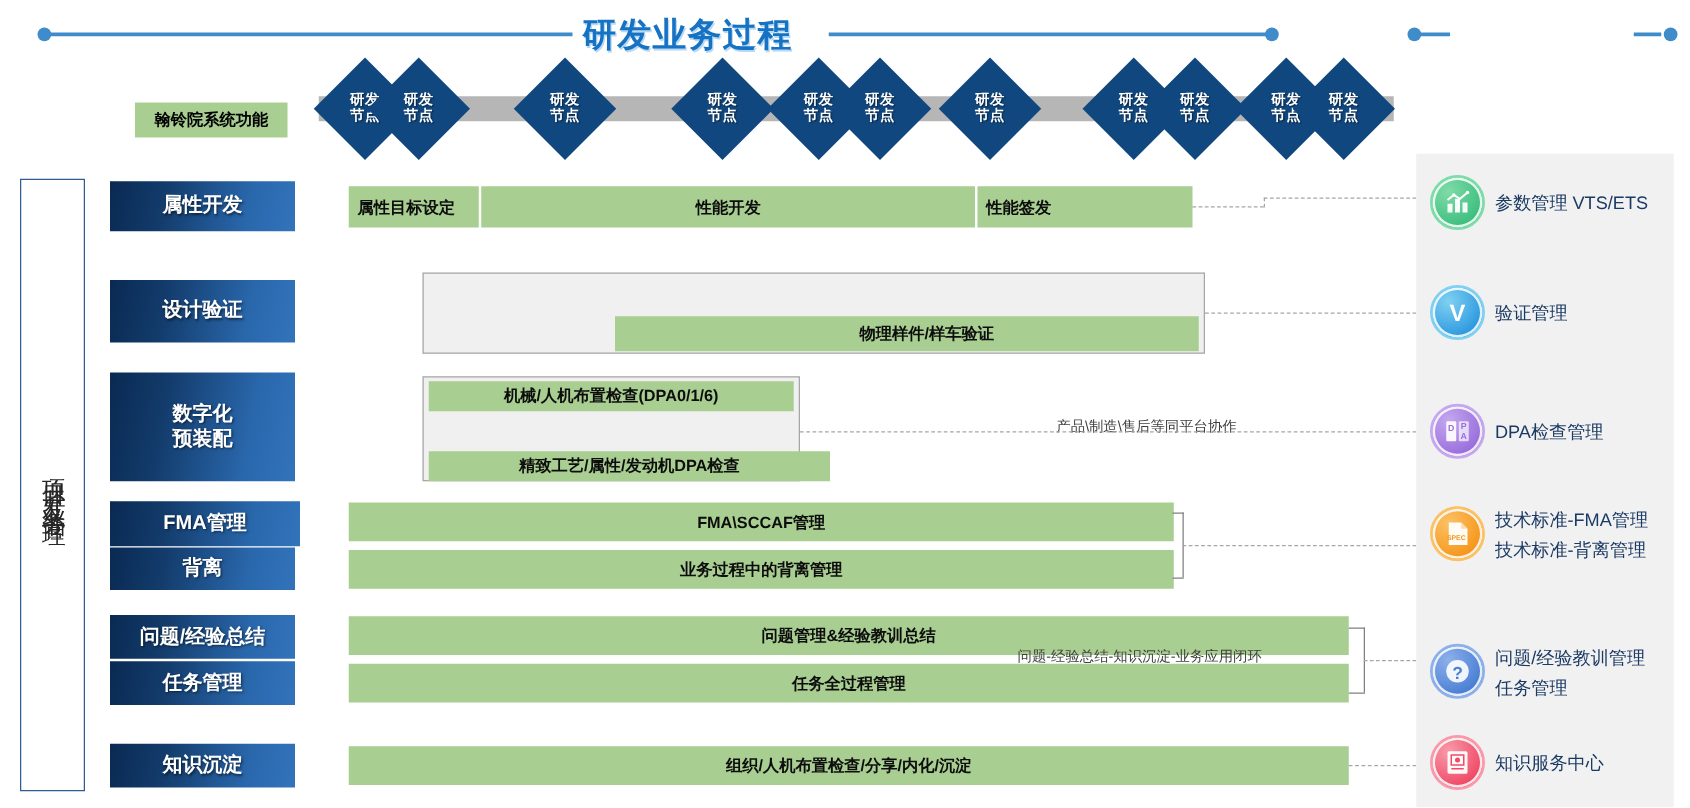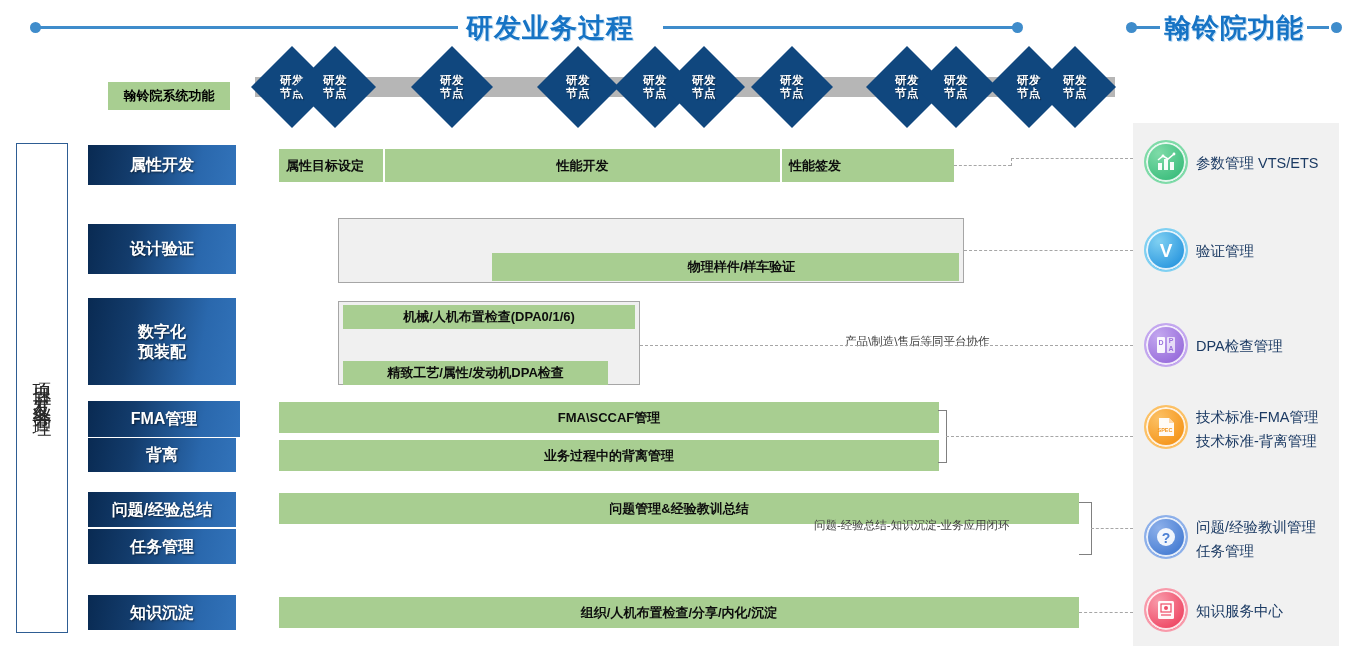--- a/index.html
+++ b/index.html
@@ -99,21 +99,20 @@
 <div class="stage">
 
   <div class="hdr-dot" style="left:30px;  top:22px;"></div>
   <div class="hdr-line" style="left:38px; top:26px; width:420px;"></div>
   <div class="hdr-title" style="left:466px; top:10px;">研发业务过程</div>
   <div class="hdr-line" style="left:663px; top:26px; width:355px;"></div>
   <div class="hdr-dot" style="left:1012px; top:22px;"></div>
 
   <div class="hdr-dot" style="left:1126px; top:22px;"></div>
   <div class="hdr-line" style="left:1134px; top:26px; width:26px;"></div>
-  <div class="hdr-title" style="left:1164px; top:10px;">翰铃院功能</div>
   <div class="hdr-line" style="left:1307px; top:26px; width:22px;"></div>
   <div class="hdr-dot" style="left:1331px; top:22px;"></div>
 
   <div class="tl-bar" style="left:255px; top:77px; width:860px;"></div>
   <div id="nodes">
       <div class="node" style="left: 263px; top: 58px;"></div>
       <div class="node-lbl" style="left: 263px; top: 58px;">
         <div>研发</div>
         <div>节点</div>
       </div>
@@ -200,34 +199,35 @@
   <div class="dash-v" style="left:1011px; top:158px; height:8px;"></div>
   <div class="dash-h" style="left:1011px; top:158px; width:122px;"></div>
 
   <div class="panelbox" style="left:338px; top:218px; width:626px; height:65px;"></div>
   <div class="gbar" style="left:492px; top:253px; width:467px; height:28px;padding-left:32px;">物理样件/样车验证</div>
 
   <div class="dash-h" style="left:964px; top:250px; width:169px;"></div>
 
   <div class="panelbox" style="left:338px; top:301px; width:302px; height:84px;"></div>
   <div class="gbar" style="left:343px; top:305px; width:292px; height:24px;">机械/人机布置检查(DPA0/1/6)</div>
-  <div class="gbar" style="left:343px; top:361px; width:265px; height:24px;">精致工艺/属性/发动机DPA检查</div>
+  <div class="gbar" style="left:343px; top:361px; width:321px; height:24px;">精致工艺/属性/发动机DPA检查</div>
 
   <div class="note" style="left:845px; top:320px;">产品\制造\售后等同平台协作</div>
   <div class="dash-h" style="left:640px; top:345px; width:493px;"></div>
 
   <div class="gbar" style="left:279px; top:402px; width:660px; height:31px;">FMA\SCCAF管理</div>
   <div class="gbar" style="left:279px; top:440px; width:660px; height:31px;">业务过程中的背离管理</div>
 
   <div class="sld-v" style="left:946px; top:410px; height:52px;"></div>
   <div class="sld-h" style="left:938px; top:410px; width:9px;"></div>
   <div class="sld-h" style="left:938px; top:462px; width:9px;"></div>
   <div class="dash-h" style="left:946px; top:436px; width:187px;"></div>
 
   <div class="gbar" style="left:279px; top:493px; width:800px; height:31px;">问题管理&amp;经验教训总结</div>
+  <div class="gbar" style="left:279px; top:531px; width:800px; height:31px;">任务全过程管理</div>
 
   <div class="note" style="left:814px; top:504px;text-align:right;">问题-经验总结-知识沉淀-业务应用闭环</div>
 
   <div class="sld-v" style="left:1091px; top:502px; height:52px;"></div>
   <div class="sld-h" style="left:1079px; top:502px; width:13px;"></div>
   <div class="sld-h" style="left:1079px; top:554px; width:13px;"></div>
   <div class="dash-h" style="left:1091px; top:528px; width:42px;"></div>
 
   <div class="gbar" style="left:279px; top:597px; width:800px; height:31px;">组织/人机布置检查/分享/内化/沉淀</div>
   <div class="dash-h" style="left:1079px; top:612px; width:54px;"></div>

